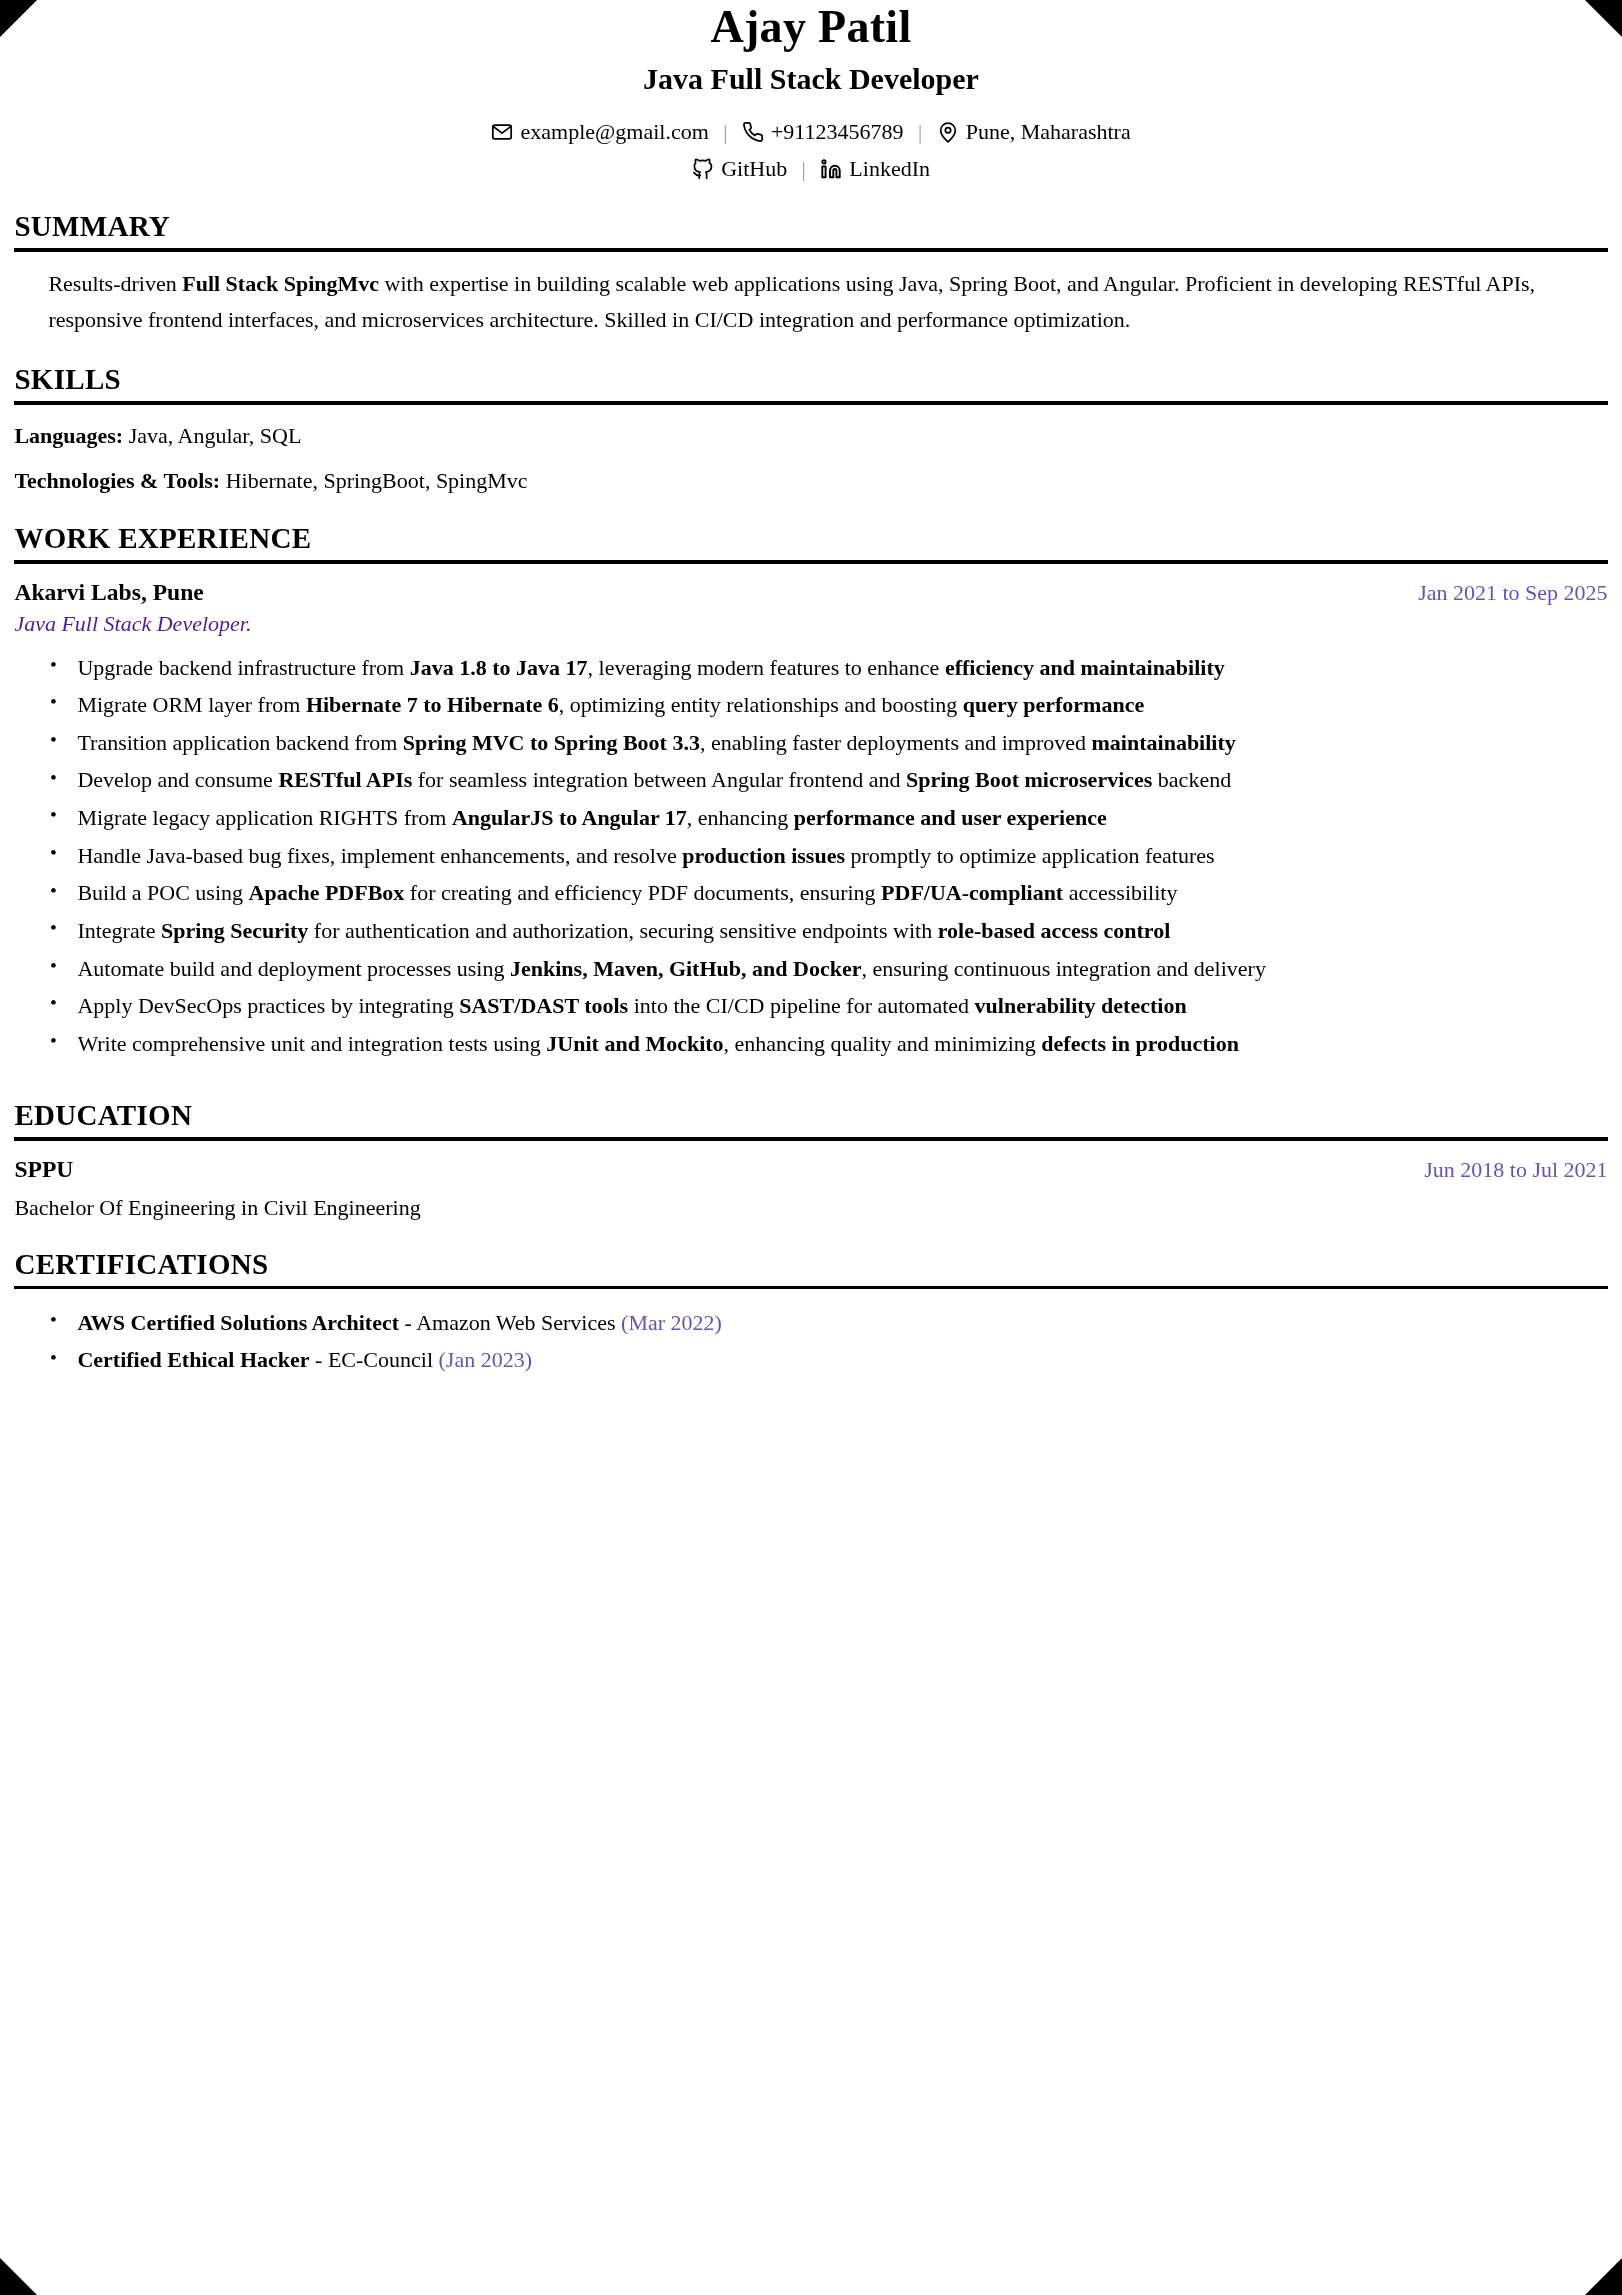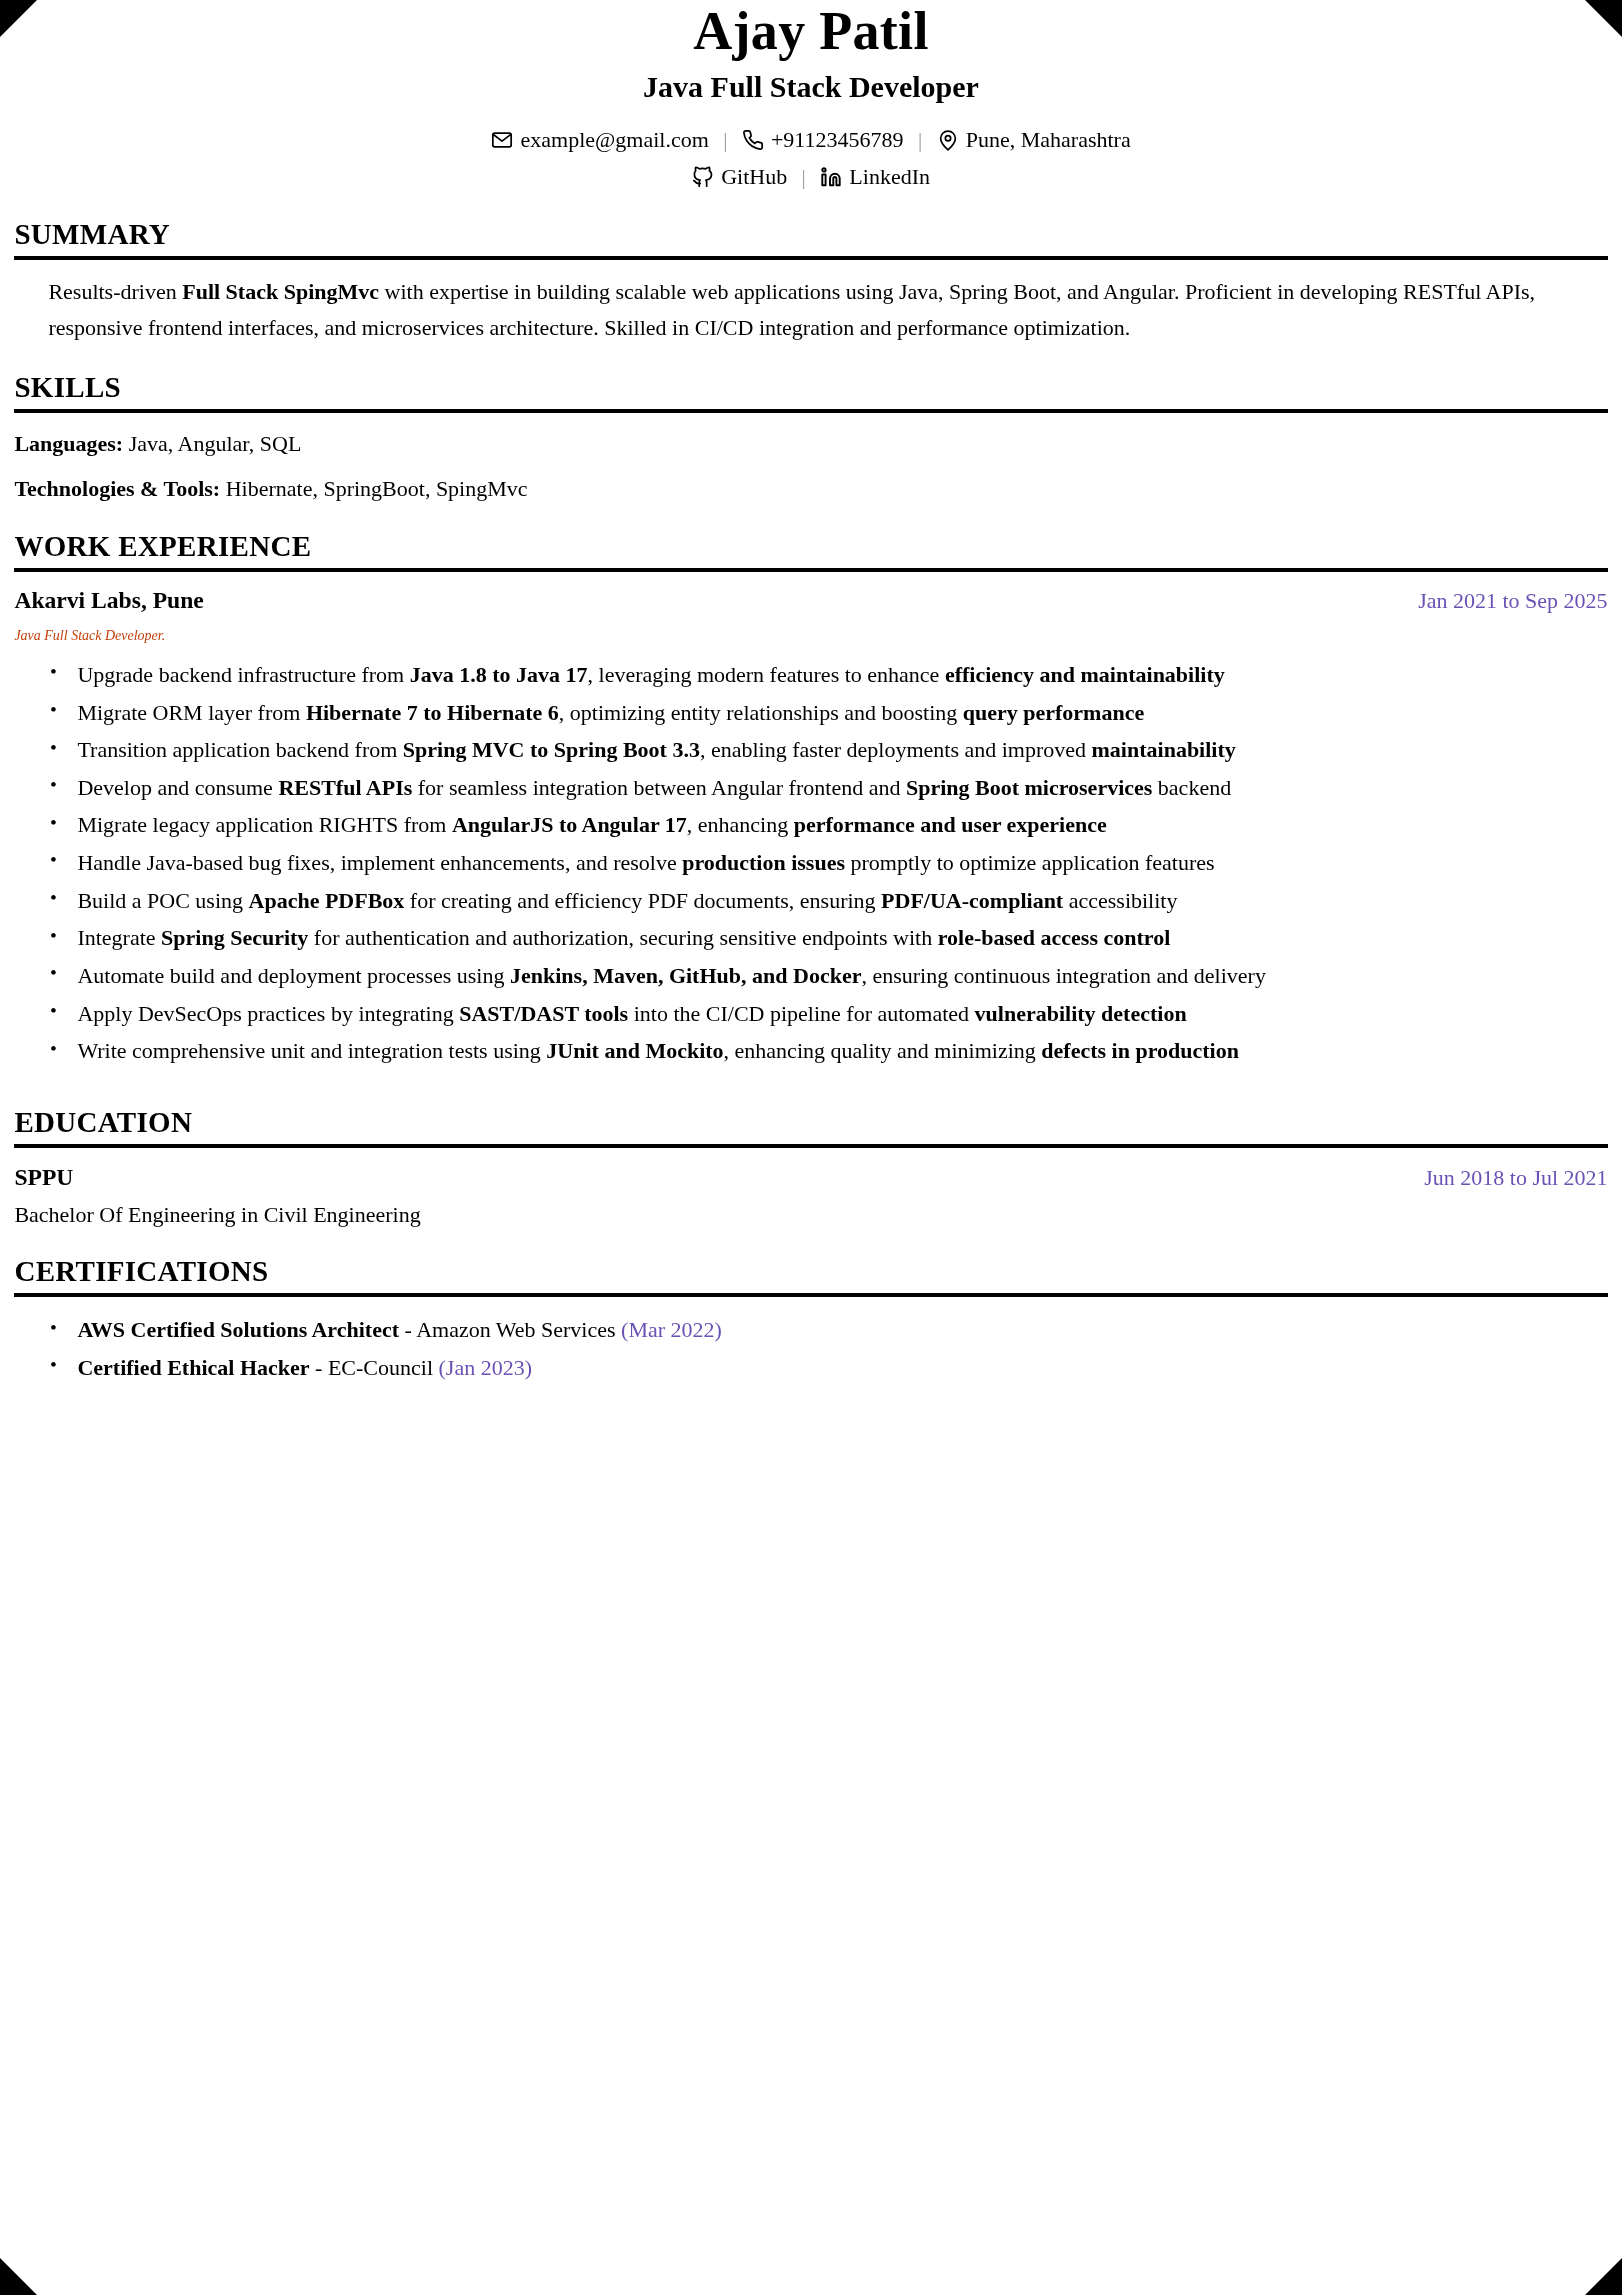--- a/index.html
+++ b/index.html
@@ -35,21 +35,21 @@
     clip-path: polygon(100% 0, 100% 100%, 0 100%); }
 
   .page {
     padding: 0 14.4px;
     position: relative;
   }
 
   
   .hdr { text-align: center; padding-top: 3.9px; }
   .name {
-    font-size: 54px;
+    font-size: 46px;
     font-weight: 700;
     letter-spacing: 0.3px;
     line-height: 1.0;
     margin: 0 0 14.4px 0;
   }
   .role {
     font-size: 30px;
     font-weight: 700;
     line-height: 1.0;
     margin: 0 0 22px 0;
@@ -123,24 +123,24 @@
     font-size: 23.6px;
     font-weight: 700;
     line-height: 1.2;
   }
   .job-date {
     font-size: 22px;
     color: #6a52b5;
     line-height: 1.2;
   }
   .job-role {
-    font-size: 14px;
+    font-size: 22px;
     font-style: italic;
-    color: #c2410c;
-    margin-top: 14px;
+    color: #4c1d95;
+    margin-top: 5px;
     line-height: 1.2;
   }
   ul.bullets {
     margin: 11.8px 0 0 0;
     padding-left: 63px;
     list-style: none;
   }
   ul.bullets > li {
     font-size: 22px;
     line-height: 1.62;

